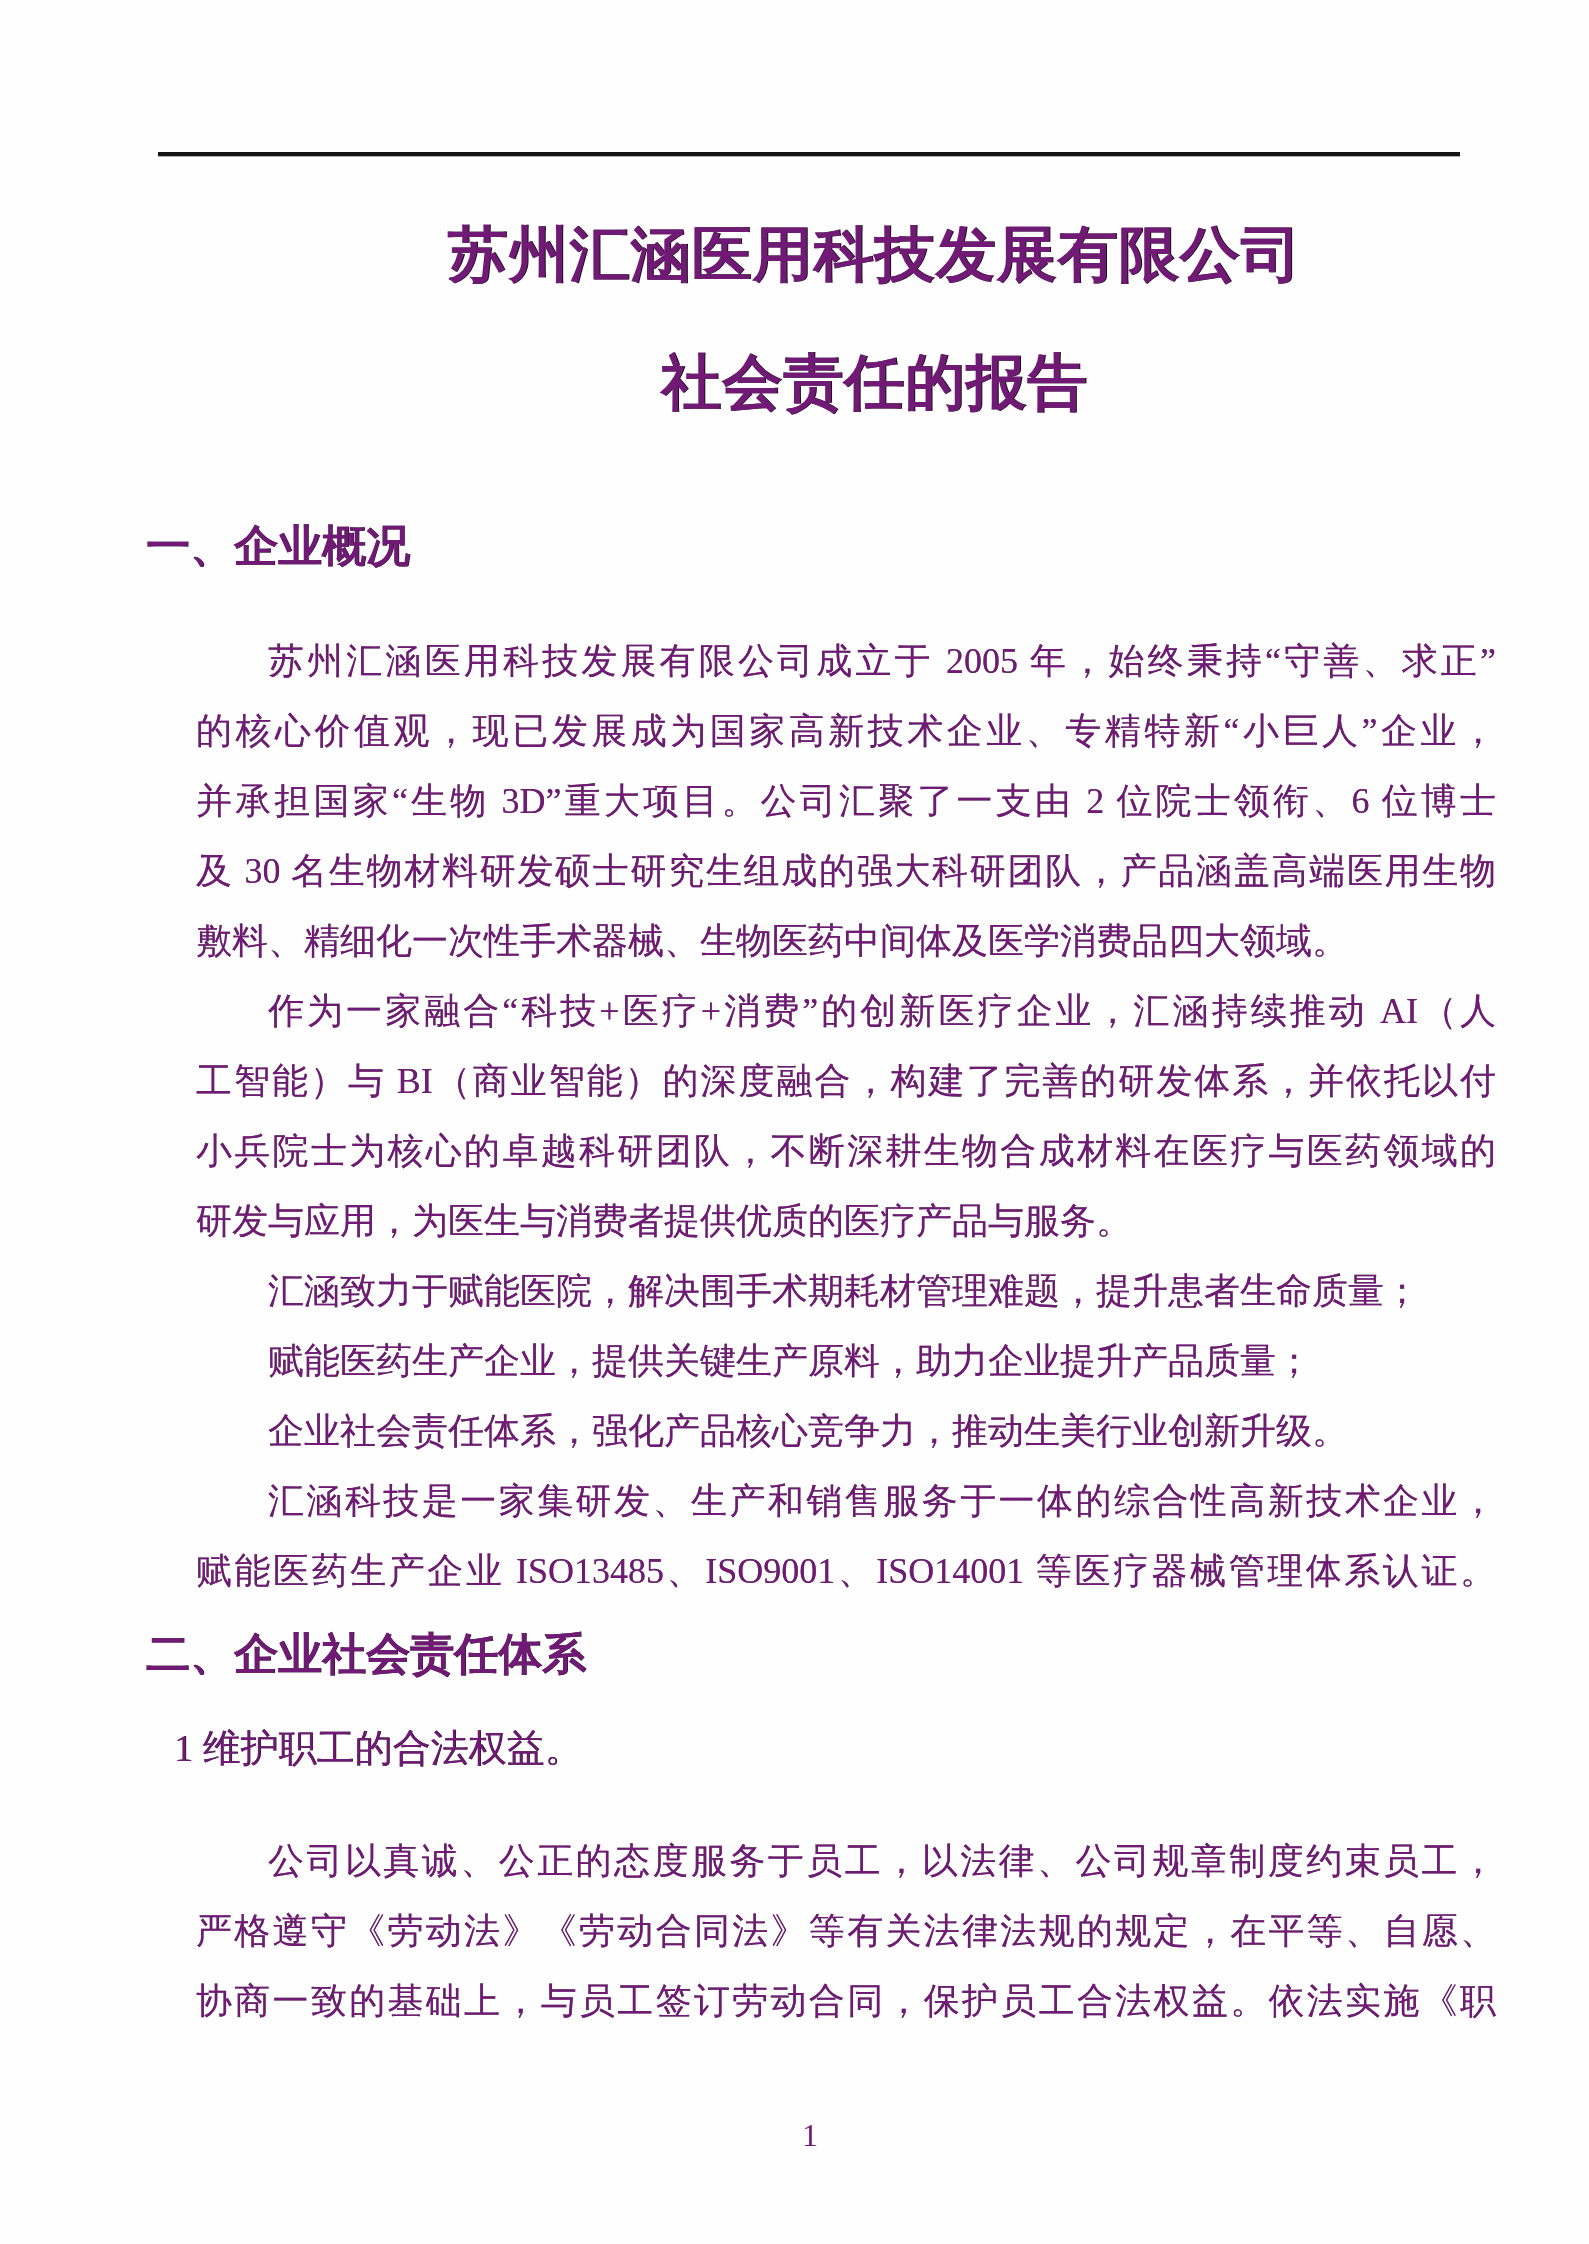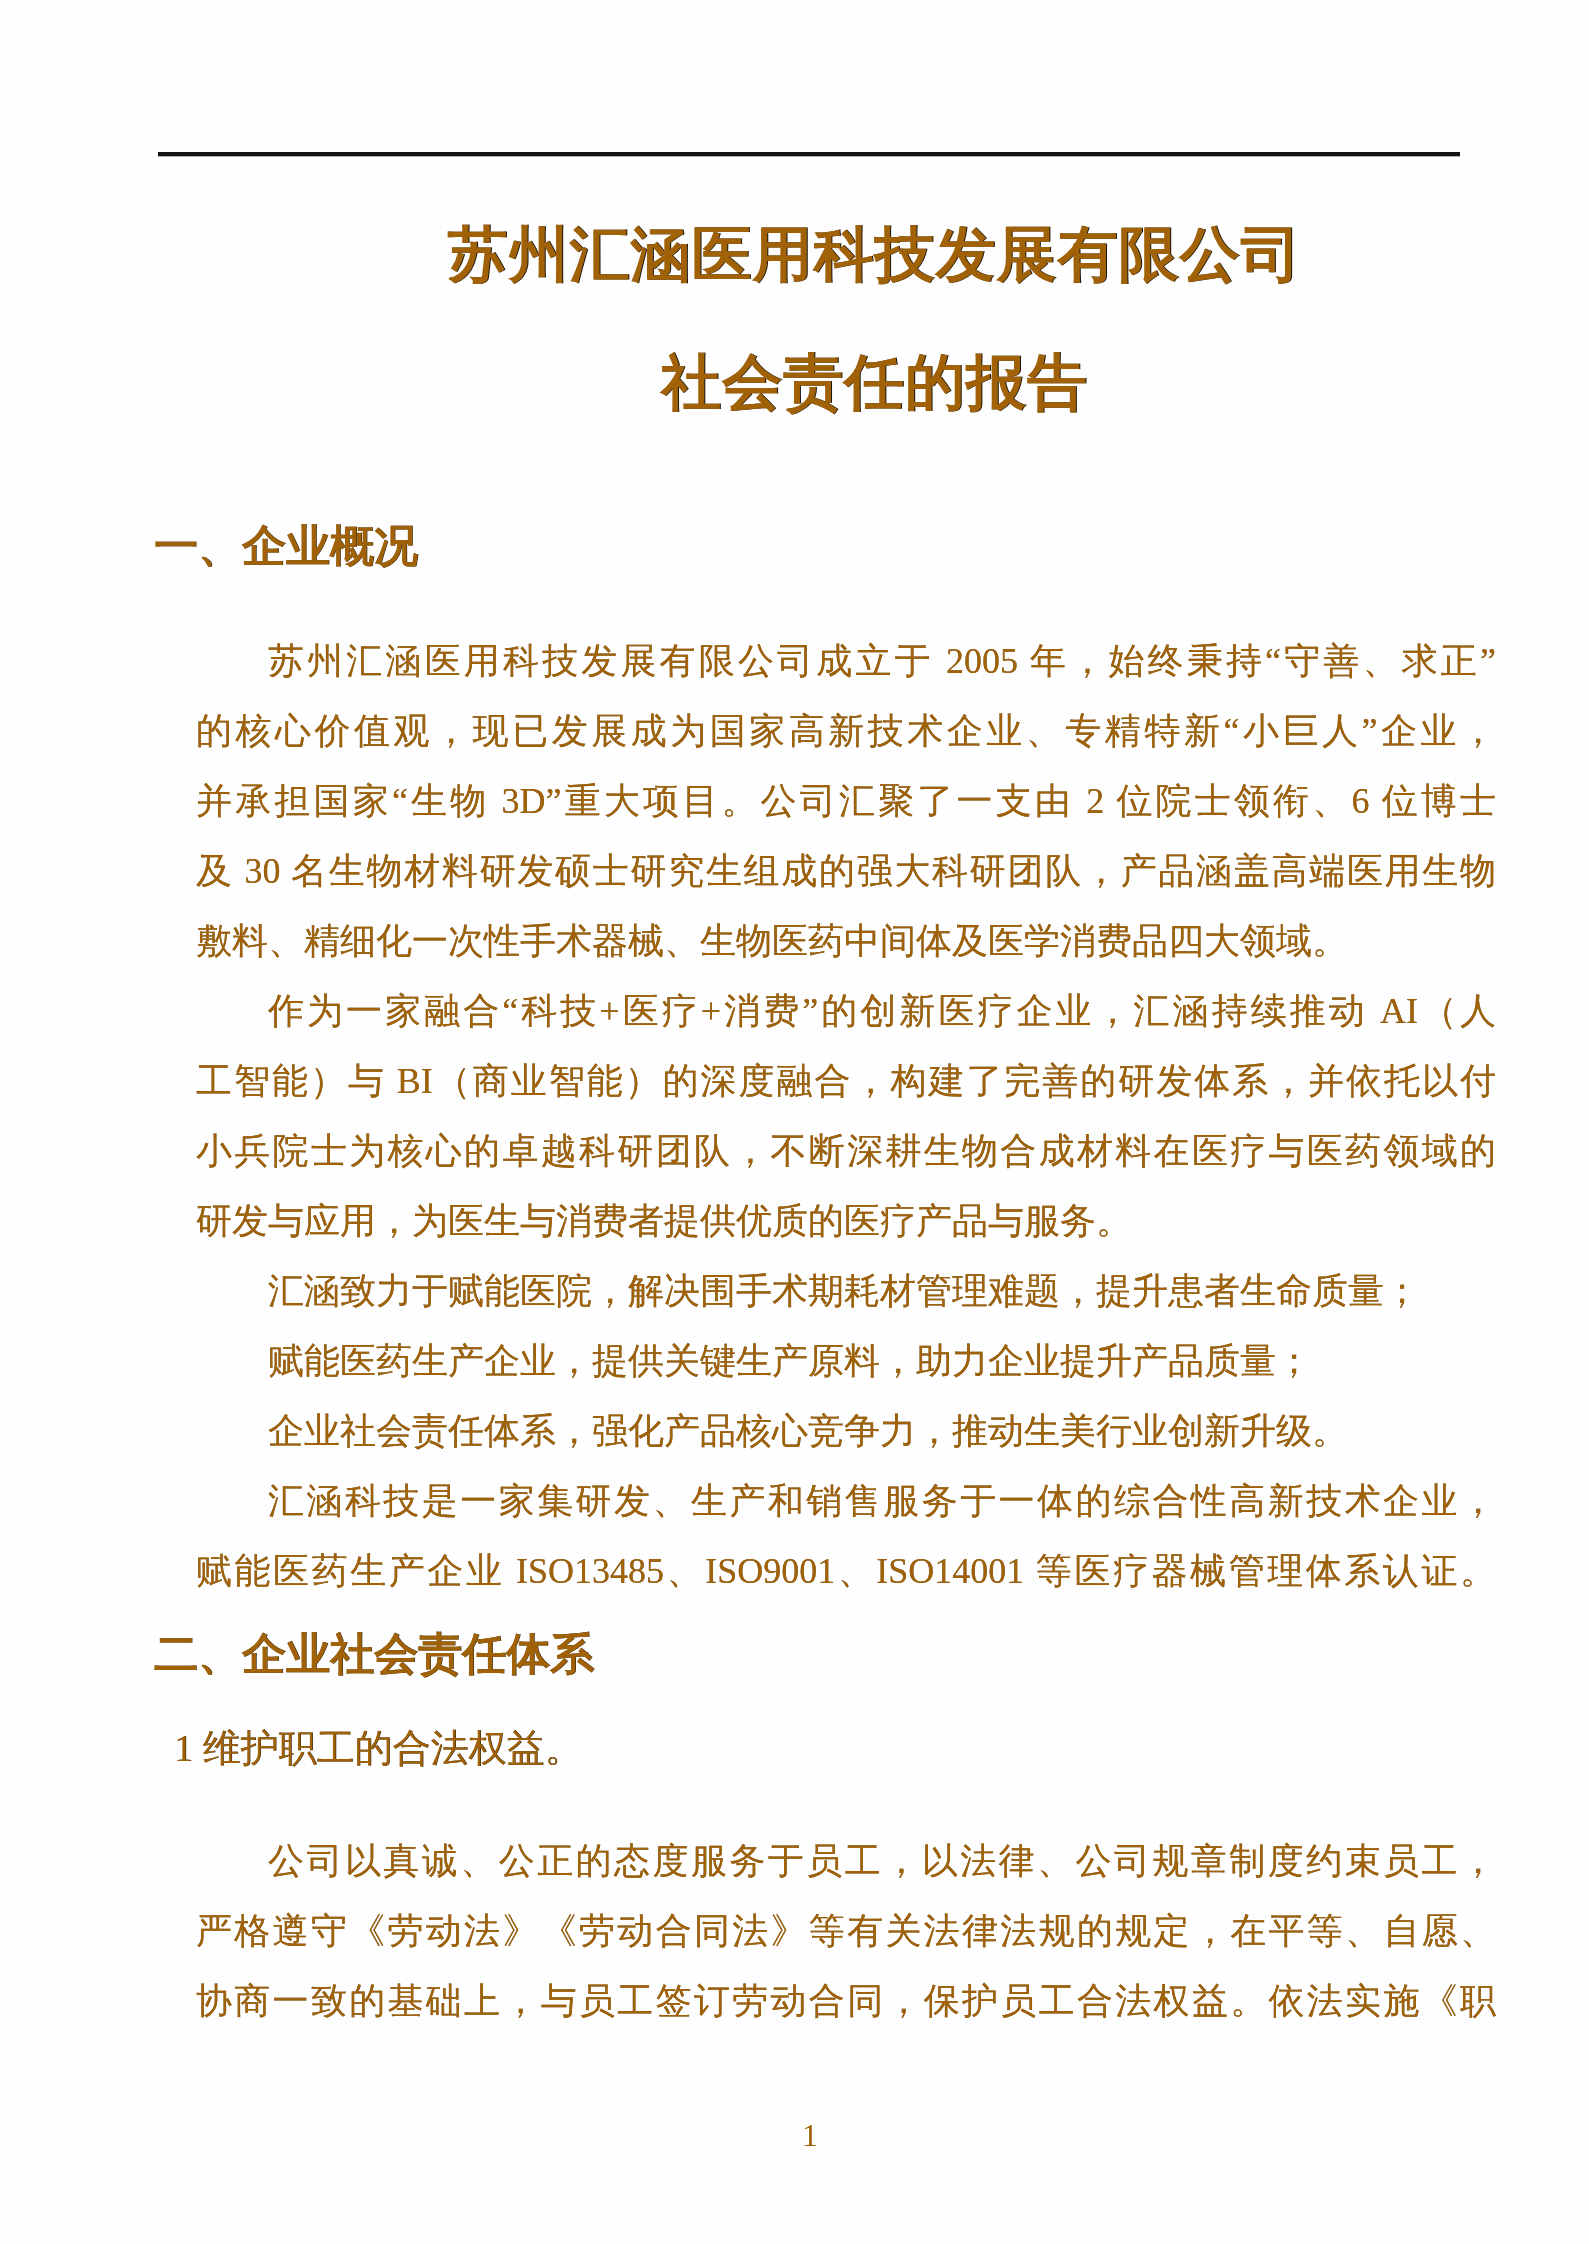--- a/index.html
+++ b/index.html
@@ -2,39 +2,39 @@
 <html lang="zh"><head>
 <meta charset="utf-8">
 <style>
   html,body{margin:0;padding:0;background:#ffffff;}
   .page{
     position:relative;
     width:1589px;height:2244px;
     background:#fefefe;
     overflow:hidden;
     font-family:"Liberation Serif","DejaVu Serif",serif;
-    color:#a16207;
+    color:#701a75;
   }
   .rule{
     position:absolute;left:158px;top:152px;width:1302px;height:4px;
     background:#141414;
     box-shadow:0 1px 0 rgba(20,20,20,.35);
   }
   .title{
     position:absolute;left:0;top:217px;width:100%;
     text-align:center;
     transform:translateX(80px);
     font-size:60px;line-height:76px;font-weight:700;
     letter-spacing:1px;
     text-shadow:1px 0 0 #151515;
     white-space:nowrap;
   }
   .subtitle{top:345px;}
   .h-sec{
-    position:absolute;left:154px;
+    position:absolute;left:146px;
     font-size:44px;line-height:56px;font-weight:700;
     text-shadow:.5px 0 0 #151515;
     white-space:nowrap;
   }
   .h-sub{
     position:absolute;left:174px;top:1723px;
     font-size:38px;line-height:50px;font-weight:400;
     text-shadow:.4px 0 0 #151515;
     white-space:nowrap;
   }

